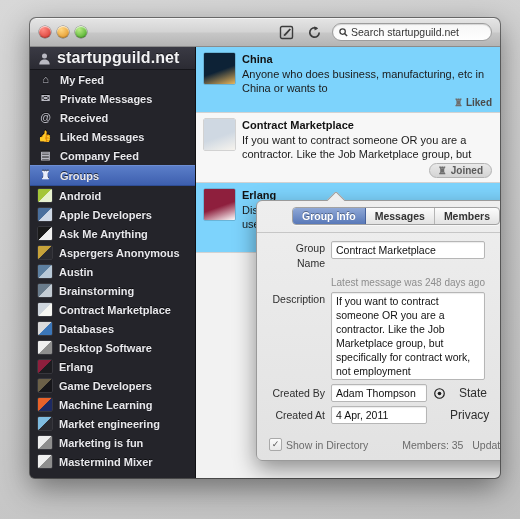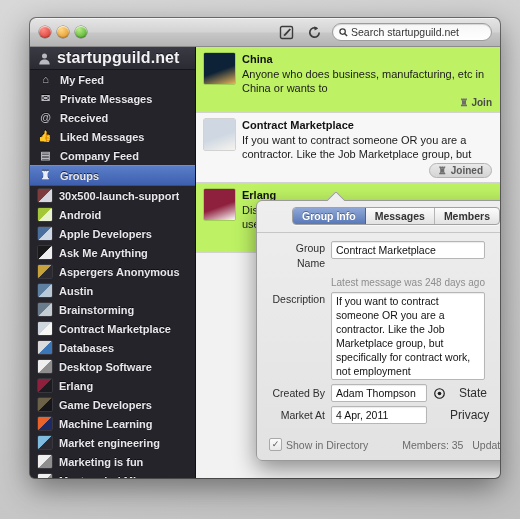--- a/index.html
+++ b/index.html
@@ -66,21 +66,21 @@
   .srow.sel{background:linear-gradient(to bottom,#5b7ec9,#3d5fae);
     border-top:1px solid #6d8ed3;border-bottom:1px solid #2f4d95;}
   .sico{width:15px;height:14px;flex:none;display:flex;align-items:center;justify-content:center;
     font-size:11px;line-height:1;color:#b9b9c2;}
   .sico.thumb{border-radius:1px;box-shadow:0 0 0 .5px rgba(255,255,255,.18);}
   .slabel{overflow:hidden;text-overflow:clip;}
 
   
   .content{flex:1;background:#f2f2f2;overflow:hidden;position:relative;}
   .card{
-    background:#bef264;border-bottom:1px solid #d2d2d2;padding:6px 8px 4px 8px;
+    background:#7dd3fc;border-bottom:1px solid #d2d2d2;padding:6px 8px 4px 8px;
     display:flex;gap:7px;position:relative;
   }
   .card.alt{background:#f7f7f7;}
   .card-thumb{width:31px;height:31px;flex:none;border-radius:1px;box-shadow:0 0 0 .5px rgba(0,0,0,.3);}
   .card-main{flex:1;min-width:0;}
   .card-title{font-size:11px;font-weight:bold;color:#121212;margin-bottom:2px;}
   .card-desc{font-size:11px;color:#1b1b1b;line-height:14px;}
   .card-act{display:flex;justify-content:flex-end;margin-top:2px;}
   .join{display:flex;align-items:center;gap:3px;font-size:10px;font-weight:bold;color:#4b4b4b;}
   .joined{display:flex;align-items:center;gap:4px;font-size:10px;font-weight:bold;color:#5a5a5a;
@@ -201,24 +201,20 @@
             </div>
             <div class="srow">
               <span class="sico">▤</span>
               <span class="slabel">Company Feed</span>
             </div>
             <div class="srow sel">
               <span class="sico" style="color: rgb(233, 238, 251);">♜</span>
               <span class="slabel">Groups</span>
             </div>
             <div class="srow">
-              <span class="sico thumb" style="background: linear-gradient(135deg, rgb(125, 59, 59) 0%, rgb(125, 59, 59) 48%, rgb(216, 216, 224) 52%, rgb(216, 216, 224) 100%); width: 14px; height: 13px;"></span>
-              <span class="slabel">30x500-launch-support</span>
-            </div>
-            <div class="srow">
               <span class="sico thumb" style="background: linear-gradient(135deg, rgb(164, 198, 57) 0%, rgb(164, 198, 57) 48%, rgb(232, 242, 208) 52%, rgb(232, 242, 208) 100%); width: 14px; height: 13px;"></span>
               <span class="slabel">Android</span>
             </div>
             <div class="srow">
               <span class="sico thumb" style="background: linear-gradient(135deg, rgb(74, 111, 156) 0%, rgb(74, 111, 156) 48%, rgb(207, 217, 230) 52%, rgb(207, 217, 230) 100%); width: 14px; height: 13px;"></span>
               <span class="slabel">Apple Developers</span>
             </div>
             <div class="srow">
               <span class="sico thumb" style="background: linear-gradient(135deg, rgb(26, 26, 26) 0%, rgb(26, 26, 26) 48%, rgb(240, 240, 240) 52%, rgb(240, 240, 240) 100%); width: 14px; height: 13px;"></span>
               <span class="slabel">Ask Me Anything</span>
@@ -277,21 +273,21 @@
       <div class="content">
         <div id="group-cards">
             <div class="card">
               <div class="card-thumb" style="background: linear-gradient(160deg, rgb(13, 34, 54) 0%, rgb(13, 34, 54) 55%, rgb(232, 180, 90) 100%);"></div>
               <div class="card-main">
                 <div class="card-title">China</div>
                 <div class="card-desc">Anyone who does business, manufacturing, etc in China or wants to</div>
                 <div class="card-act">
                   <div class="join">
                     <span class="grp-ico">♜</span>
-                    <span>Join</span>
+                    <span>Liked</span>
                   </div>
                 </div>
               </div>
             </div>
             <div class="card alt">
               <div class="card-thumb" style="background: linear-gradient(160deg, rgb(207, 216, 226) 0%, rgb(207, 216, 226) 55%, rgb(247, 244, 238) 100%);"></div>
               <div class="card-main">
                 <div class="card-title">Contract Marketplace</div>
                 <div class="card-desc">If you want to contract someone OR you are a contractor. Like the Job Marketplace group, but</div>
                 <div class="card-act">
@@ -353,21 +349,21 @@
             <svg width="11" height="11" viewBox="0 0 12 12">
               <circle cx="6" cy="6" r="5.2" fill="none" stroke="#1c1c1c" stroke-width="1.3"></circle>
               <circle cx="6" cy="6" r="2" fill="#1c1c1c"></circle>
             </svg>
           </div>
           <div class="ministate">State</div>
 
         </div>
 
         <div class="frow splitrow">
-          <div class="flabel">Market At</div>
+          <div class="flabel">Created At</div>
           <div class="finput" style="flex:0 0 96px">4 Apr, 2011</div>
           <div class="statebtn"></div>
           <div class="ministate">Privacy</div>
 
         </div>
       </div>
 
       <div class="footer">
         <div class="chk">
           <span class="chkbox">✓</span>

